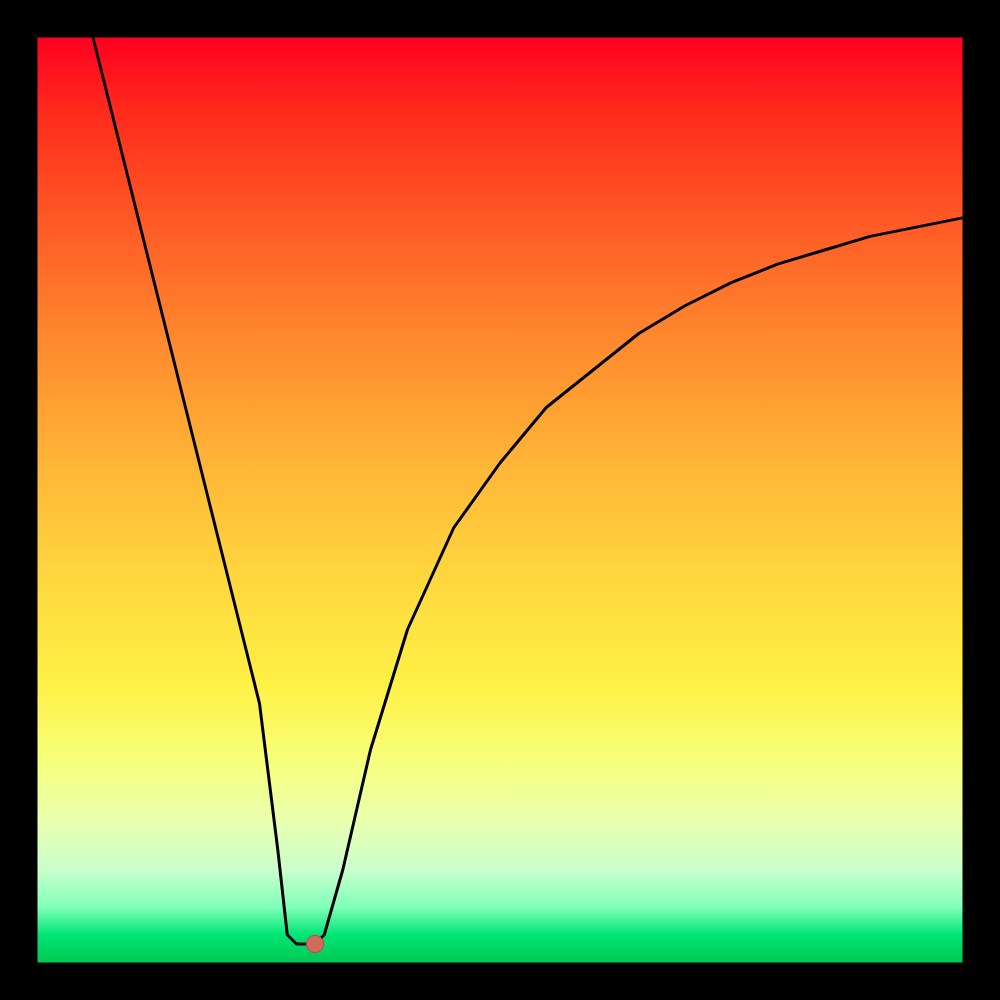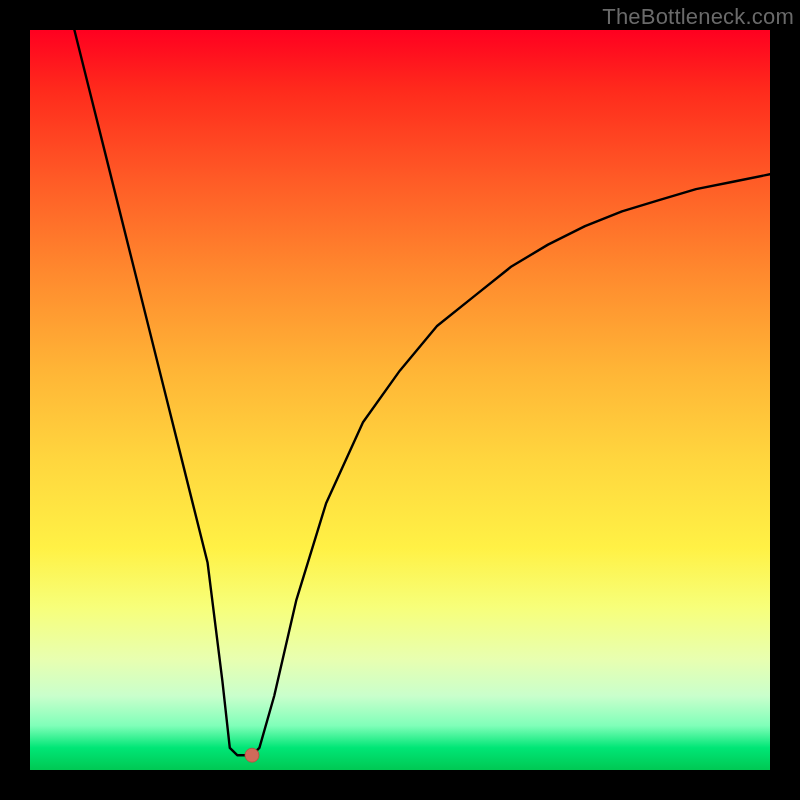--- a/index.html
+++ b/index.html
@@ -52,14 +52,13 @@
 </head>
 <body>
 
 <div class="frame">
   <div class="plot-area">
     <svg class="svg-layer" viewBox="0 0 740 740" preserveAspectRatio="none">
       <path id="curve-path" d="M44.40 0.00 L59.20 59.20 L74.00 118.40 L88.80 177.60 L103.60 236.80 L118.40 296.00 L133.20 355.20 L148.00 414.40 L162.80 473.60 L177.60 532.80 L192.40 651.20 L199.80 717.80 L207.20 725.20 L214.60 725.20 L222.00 725.20 L229.40 717.80 L244.20 666.00 L266.40 569.80 L296.00 473.60 L333.00 392.20 L370.00 340.40 L407.00 296.00 L444.00 266.40 L481.00 236.80 L518.00 214.60 L555.00 196.10 L592.00 181.30 L629.00 170.20 L666.00 159.10 L703.00 151.70 L740.00 144.30" fill="none" stroke="#000" stroke-width="2.4" stroke-linecap="round" stroke-linejoin="round"></path>
       <circle id="marker-dot" cx="222.00" cy="725.20" r="7" fill="#d06a5a" stroke="#b84c3c" stroke-width="0.8"></circle>
     </svg>
   </div>
-  <div class="watermark">TheBottleneck.com</div>
 </div>
 
 </body></html>

